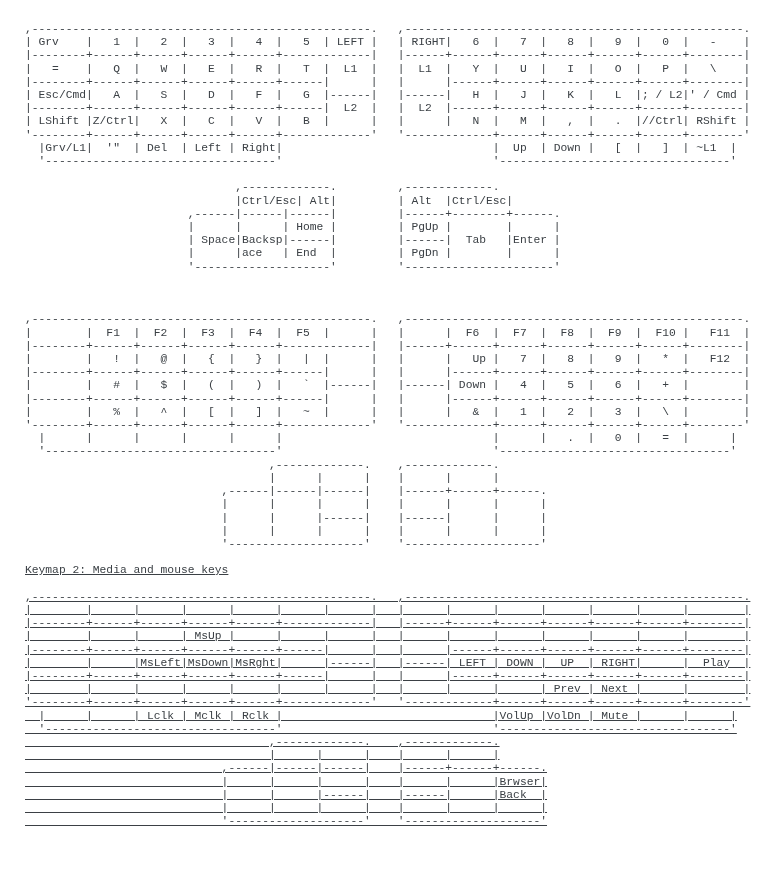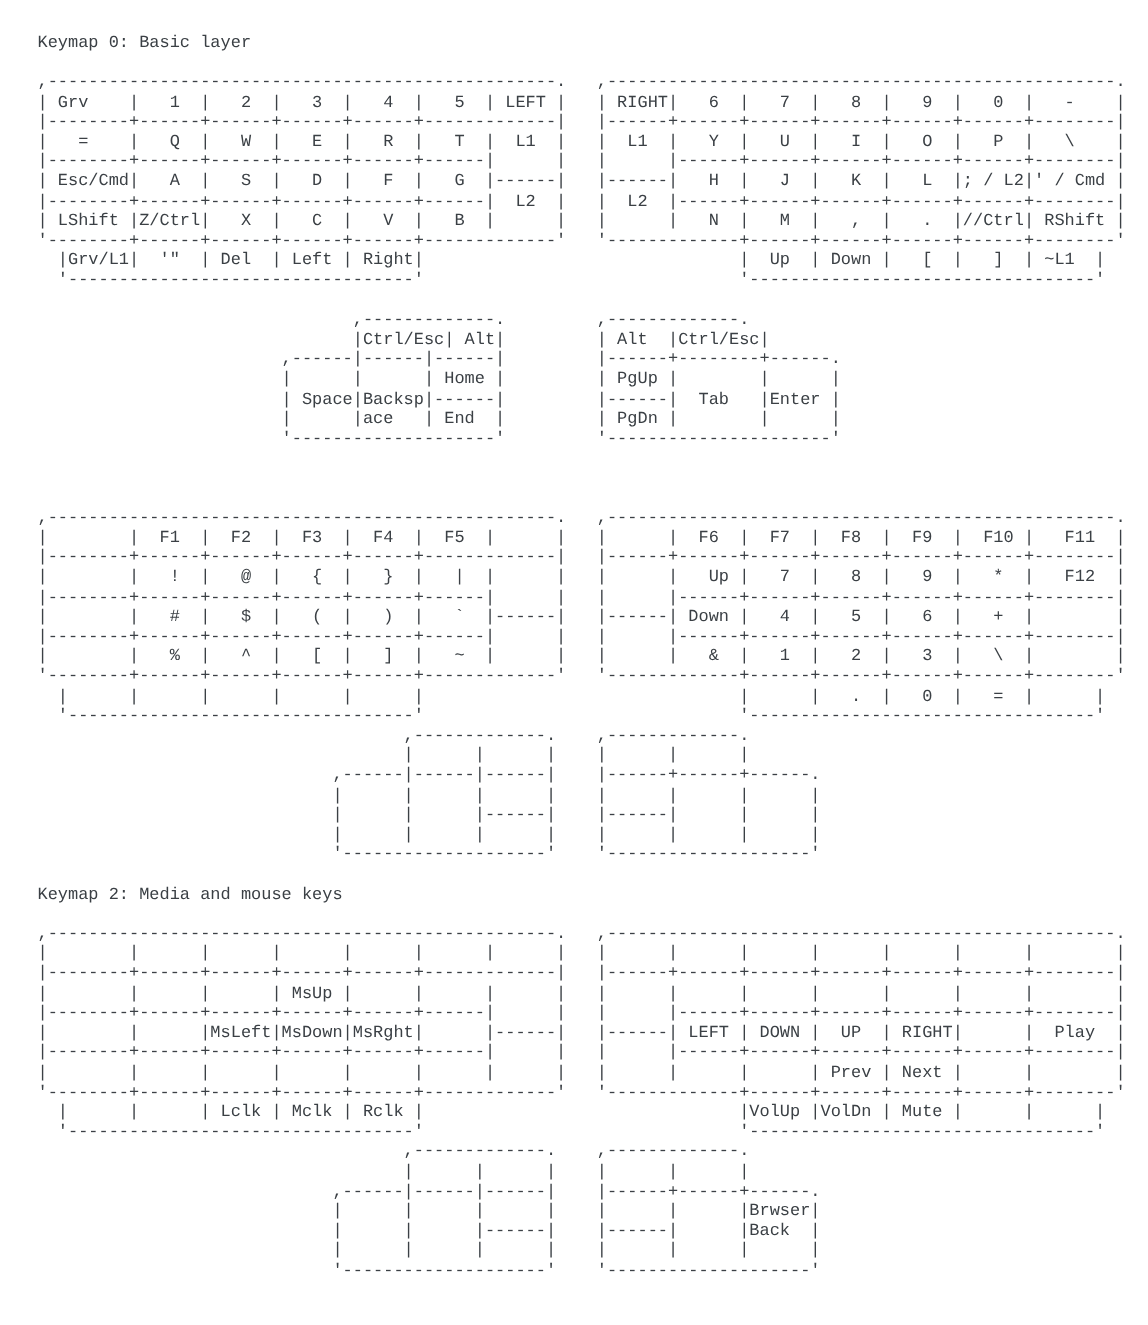--- a/index.html
+++ b/index.html
@@ -23,27 +23,26 @@
     color: #3b4045;
   }
   pre.keymap-art {
     font: 11.3px/13.2px "Liberation Mono", "DejaVu Sans Mono", monospace;
     white-space: pre;
     margin: 0;
     color: #3b4045;
   }
   #keymap-0 { margin-bottom: 39.6px; }
   #keymap-1 { margin-bottom: 13.2px; }
-  #keymap-2 { margin-bottom: 0; }
+  #keymap-2 { margin-bottom: 0; text-decoration: underline; }
 </style>
 </head>
 <body>
 
 <div id="keymap-0" class="keymap-section">
-  <div class="keymap-title">Keymap 0: Basic layer</div>
   <pre class="keymap-art">,--------------------------------------------------.   ,--------------------------------------------------.
 | Grv    |   1  |   2  |   3  |   4  |   5  | LEFT |   | RIGHT|   6  |   7  |   8  |   9  |   0  |   -    |
 |--------+------+------+------+------+-------------|   |------+------+------+------+------+------+--------|
 |   =    |   Q  |   W  |   E  |   R  |   T  |  L1  |   |  L1  |   Y  |   U  |   I  |   O  |   P  |   \    |
 |--------+------+------+------+------+------|      |   |      |------+------+------+------+------+--------|
 | Esc/Cmd|   A  |   S  |   D  |   F  |   G  |------|   |------|   H  |   J  |   K  |   L  |; / L2|' / Cmd |
 |--------+------+------+------+------+------|  L2  |   |  L2  |------+------+------+------+------+--------|
 | LShift |Z/Ctrl|   X  |   C  |   V  |   B  |      |   |      |   N  |   M  |   ,  |   .  |//Ctrl| RShift |
 '--------+------+------+------+------+-------------'   '-------------+------+------+------+------+--------'
   |Grv/L1|  '"  | Del  | Left | Right|                               |  Up  | Down |   [  |   ]  | ~L1  |

